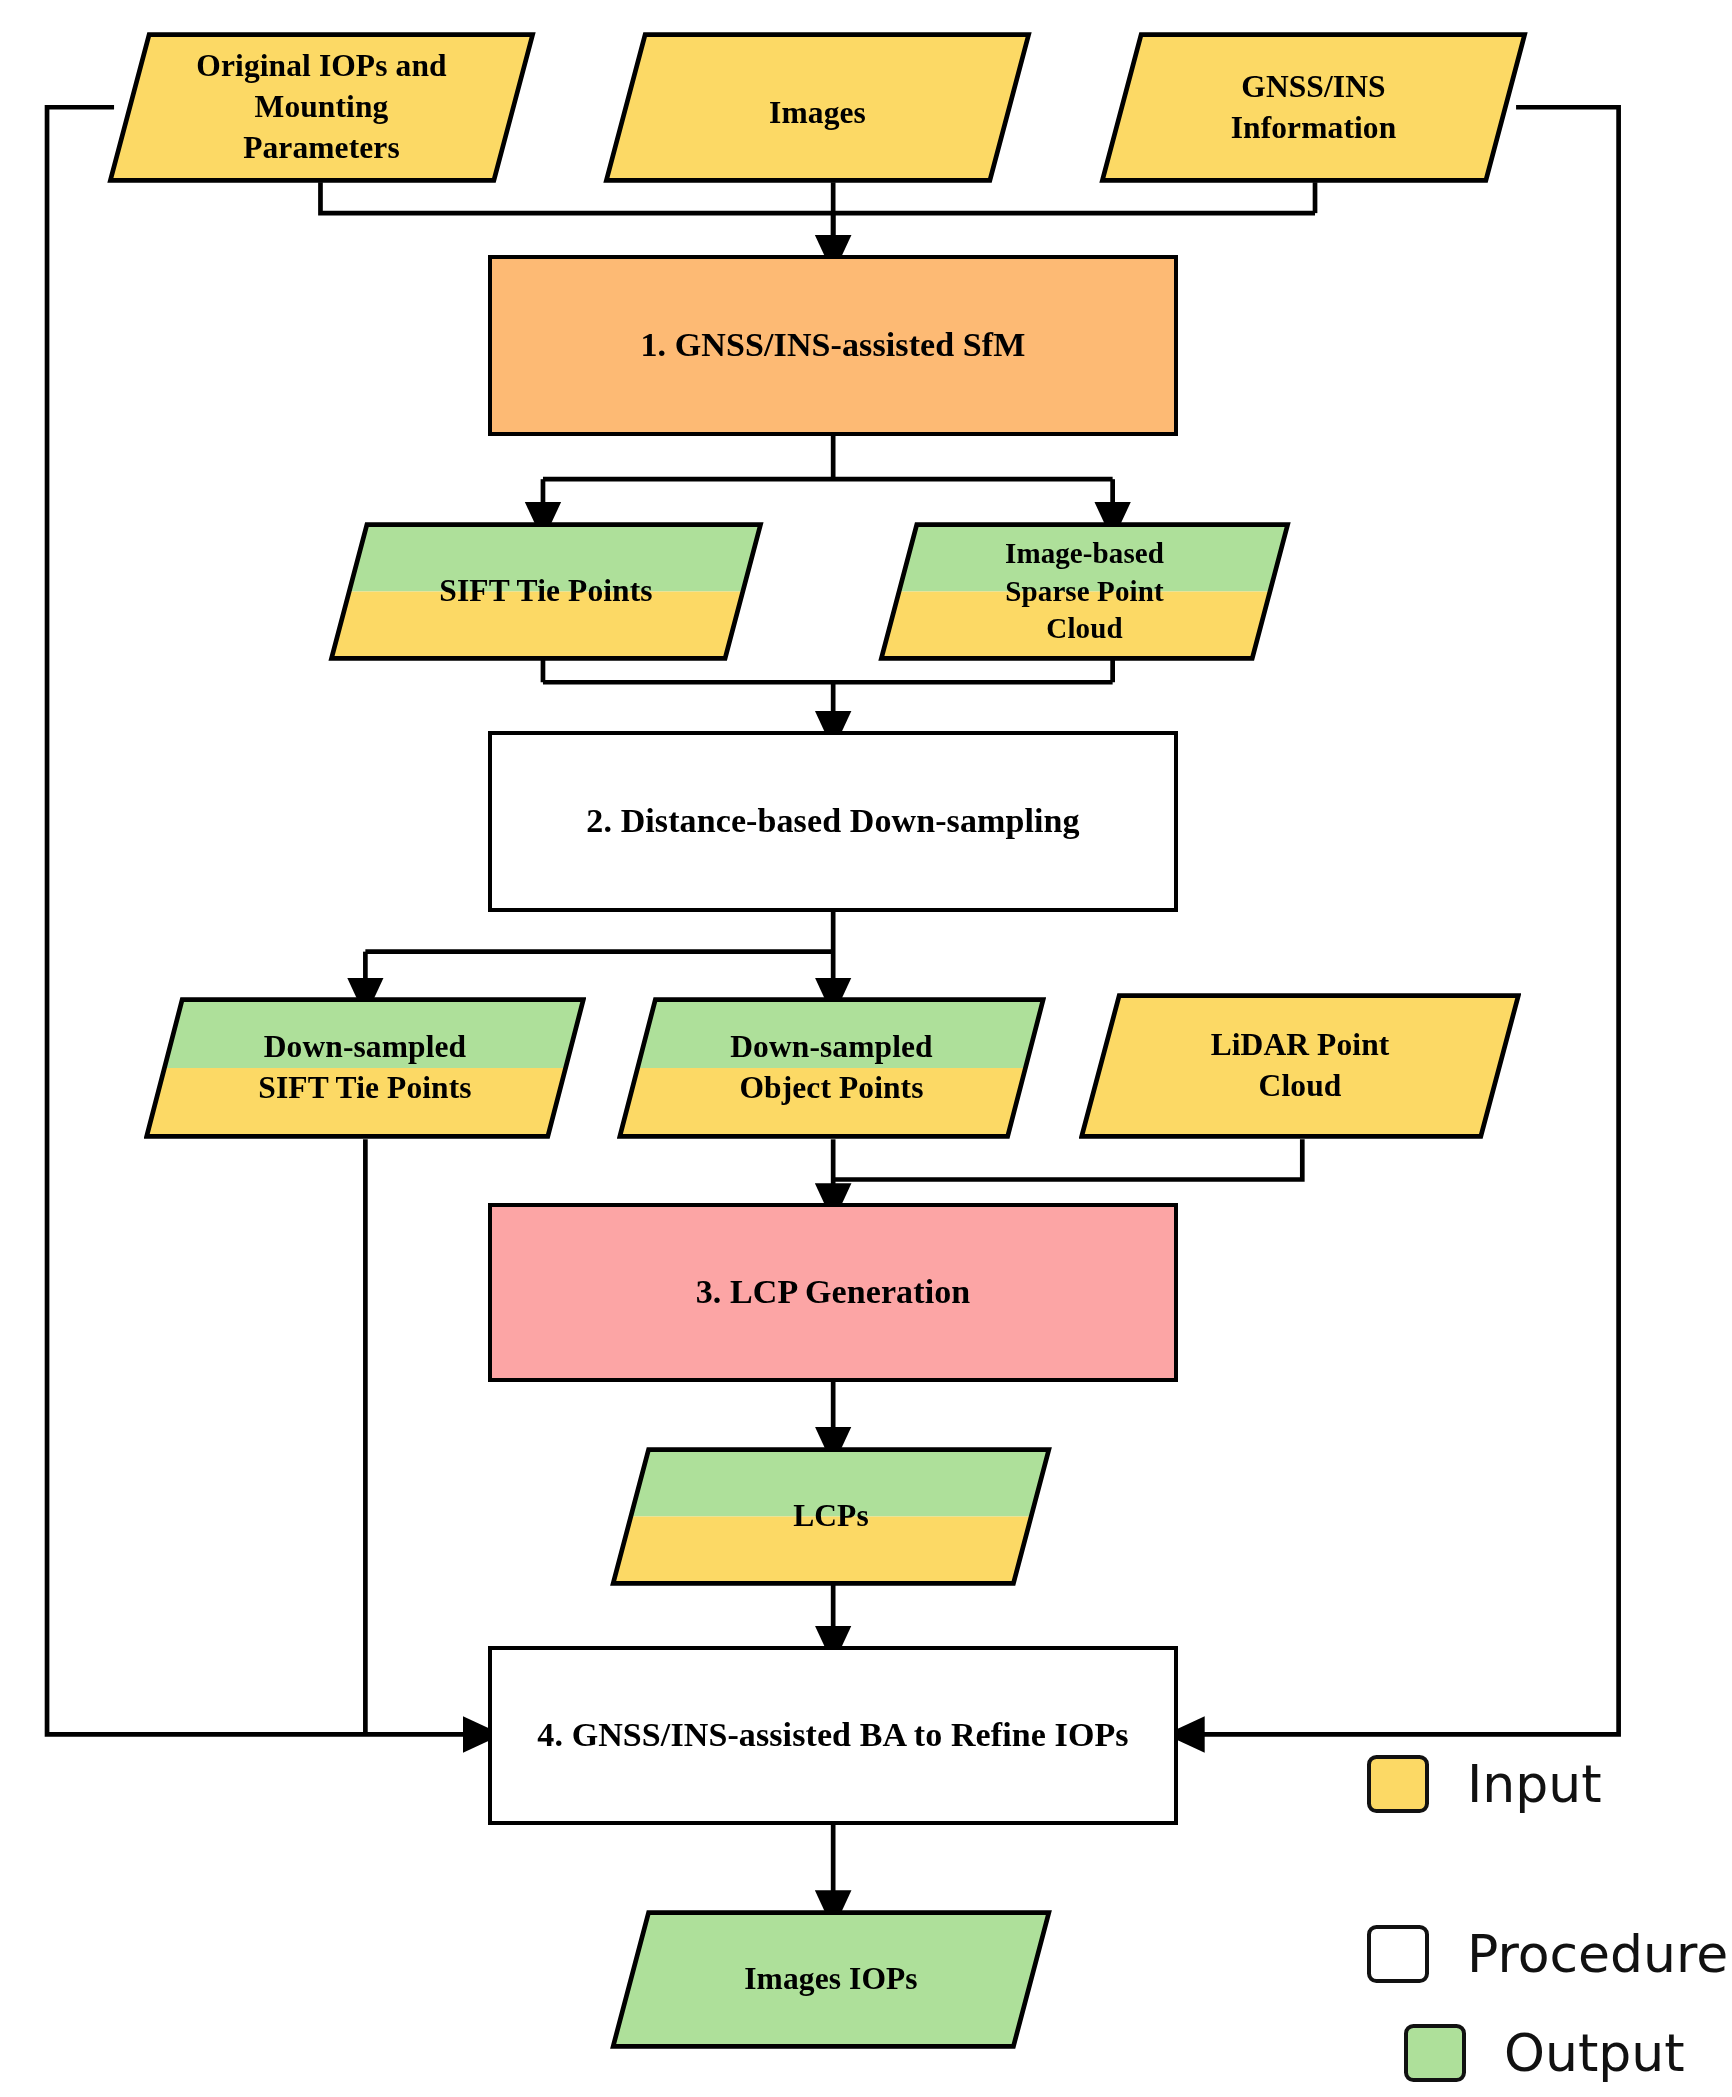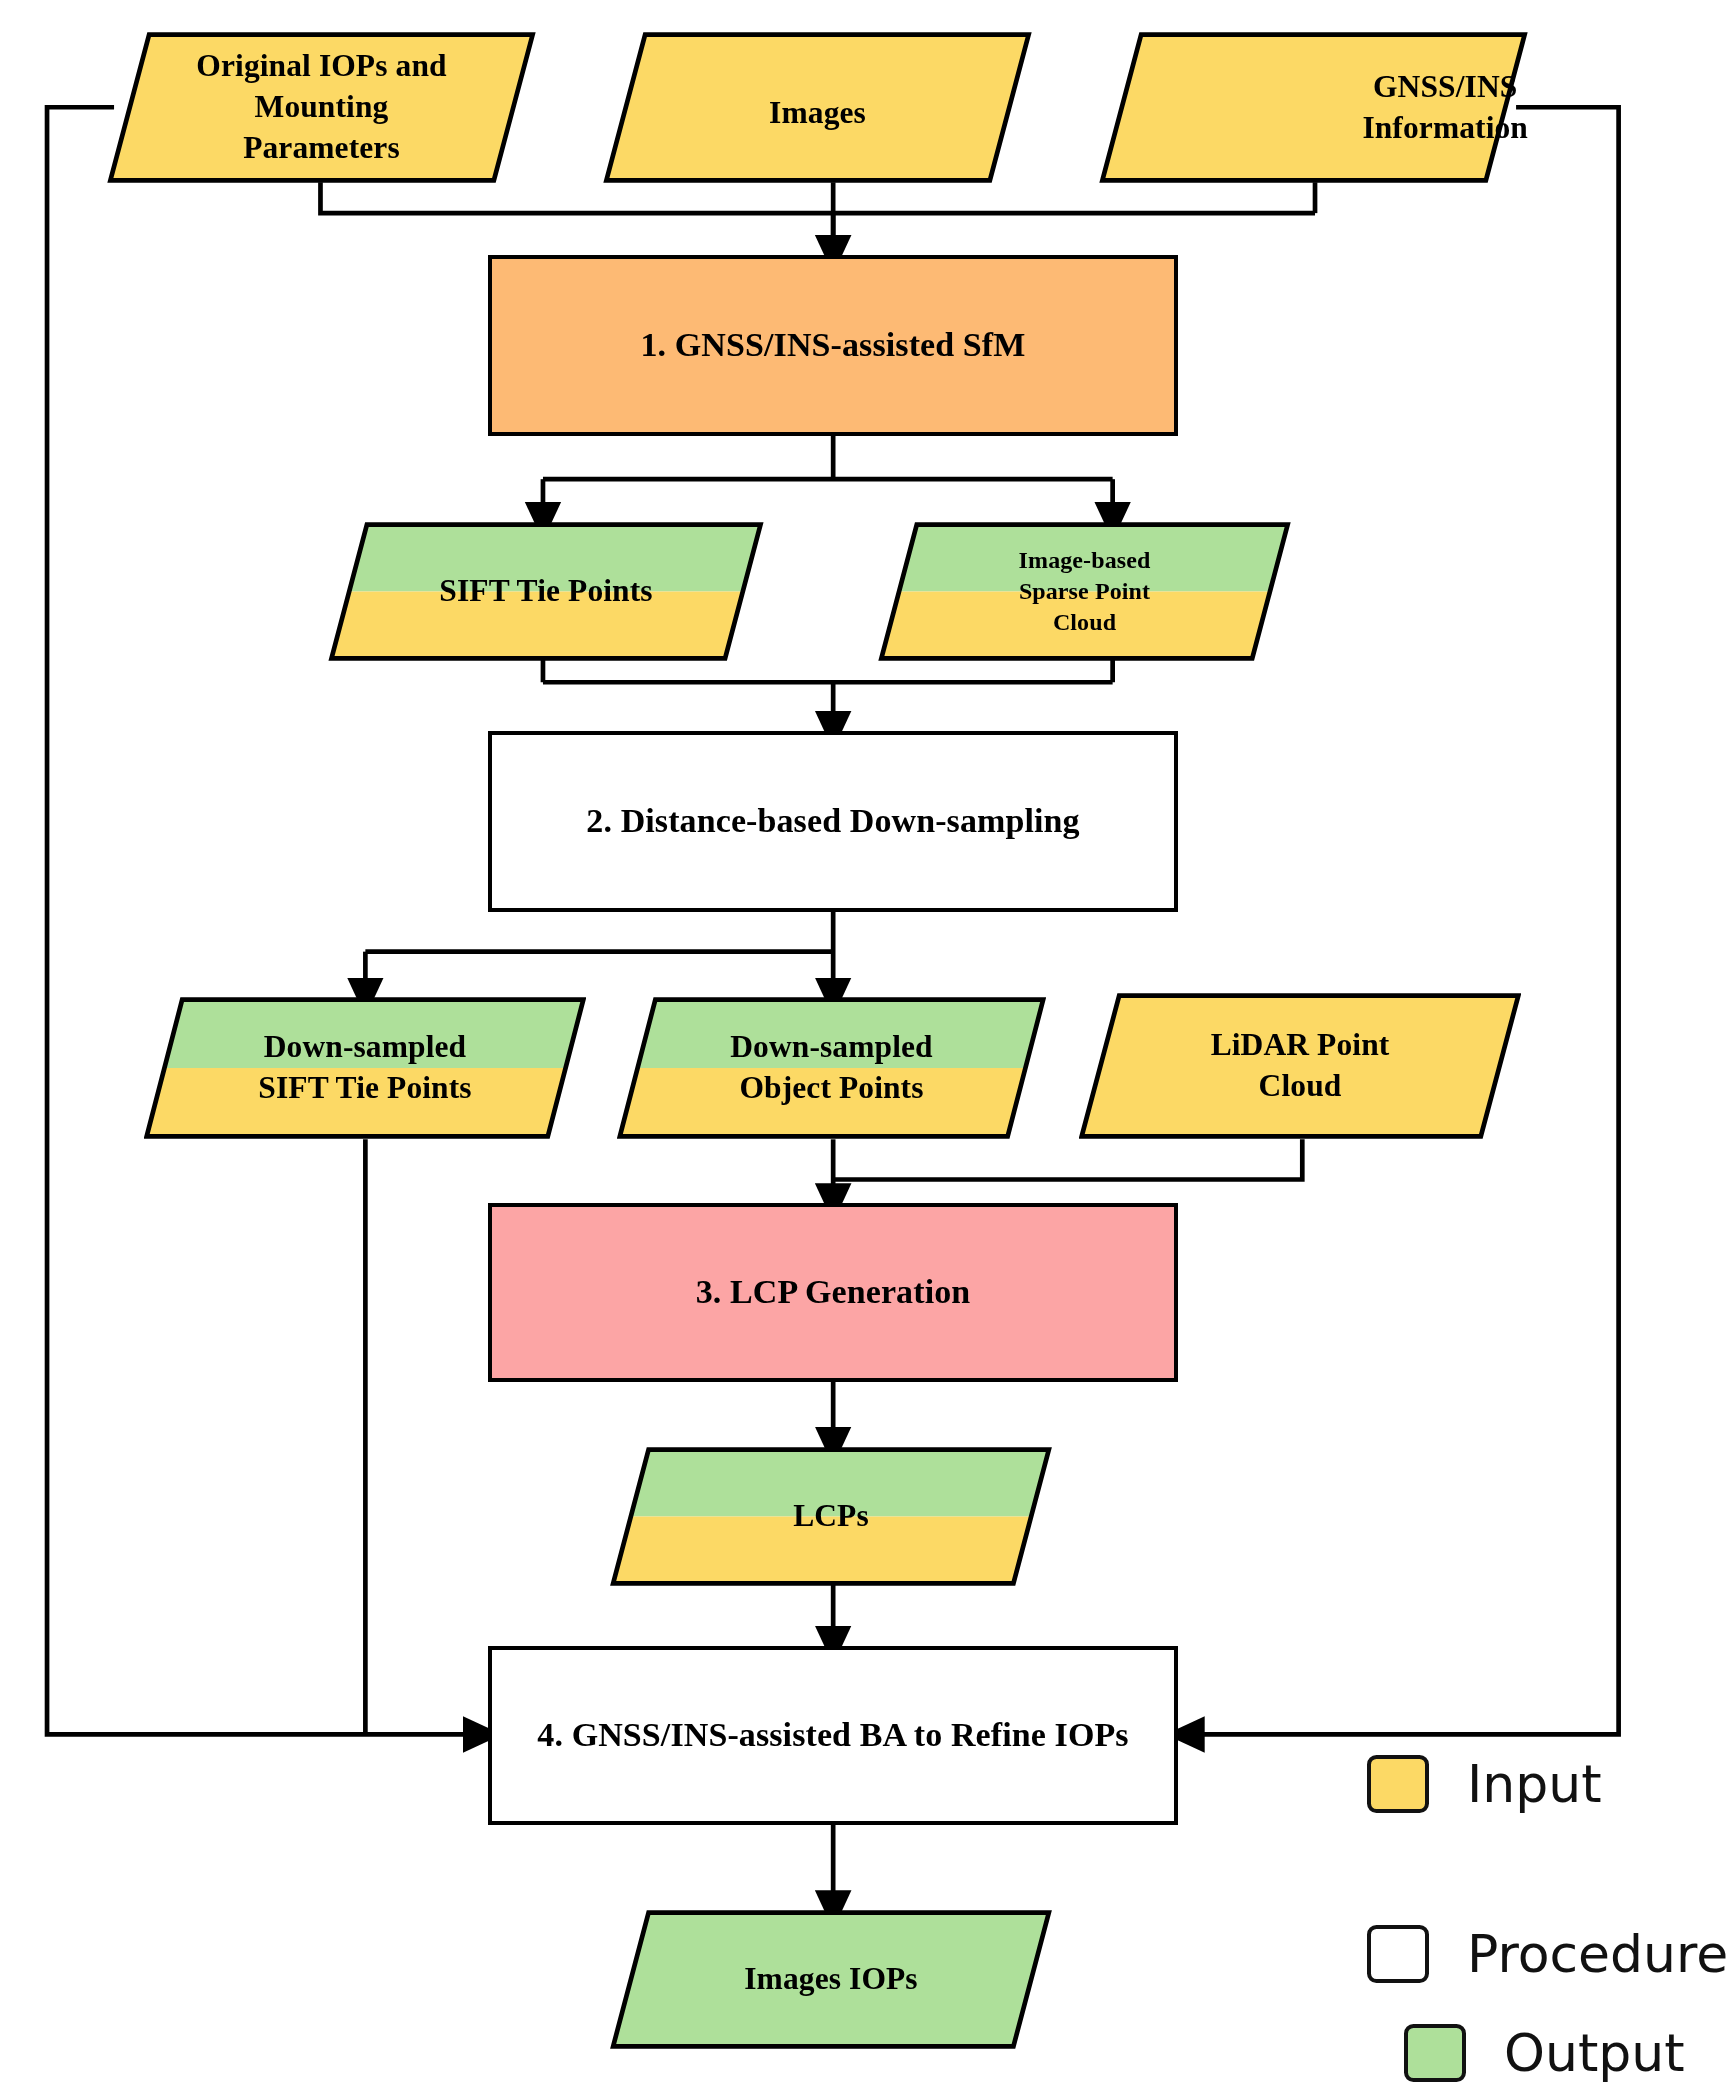--- a/index.html
+++ b/index.html
@@ -72,21 +72,21 @@
 Parameters</span>
   </div>
 
   <div class="node" style="left:603px;top:32px;width:429px;height:162px;">
     <svg width="429" height="151" style="position:absolute;left:0;top:0;" viewBox="0 0 640 226">
       <polygon points="62,4 636,4 578,222 4,222" fill="#FCD965" stroke="#000" stroke-width="7"></polygon>
     </svg>
     <span class="lbl" style="font-size:31.5px;">Images</span>
   </div>
 
-  <div class="node" style="left:1099px;top:32px;width:429px;height:151px;justify-content:flex-end;">
+  <div class="node" style="left:1099px;top:32px;width:429px;height:151px;">
     <svg width="429" height="151" style="position:absolute;left:0;top:0;" viewBox="0 0 640 226">
       <polygon points="62,4 636,4 578,222 4,222" fill="#FCD965" stroke="#000" stroke-width="7"></polygon>
     </svg>
     <span class="lbl" style="font-size:31.5px;">GNSS/INS
 Information</span>
   </div>
 
   <div class="node" style="left:488px;top:255px;width:690px;height:181px;background:#fdba74;border:4.7px solid #000;">
     <span class="lbl" style="font-size:34px;">1. GNSS/INS-assisted SfM</span>
   </div>
@@ -113,21 +113,21 @@
           <clipPath id="cp-sparse">
             <polygon points="57,4 612,4 559,204 4,204"></polygon>
           </clipPath>
         </defs>
       <g clip-path="url(#cp-sparse)">
         <rect x="0" y="0" width="616" height="104" fill="#AEE09A"></rect>
         <rect x="0" y="104" width="616" height="104" fill="#FCD965"></rect>
       </g>
       <polygon points="57,4 612,4 559,204 4,204" fill="none" stroke="#000" stroke-width="7"></polygon>
     </svg>
-    <span class="lbl" style="font-size:24px;">Image-based
+    <span class="lbl" style="font-size:29px;">Image-based
 Sparse Point
 Cloud</span>
   </div>
 
   <div class="node" style="left:488px;top:731px;width:690px;height:181px;background:#fff;border:4.7px solid #000;">
     <span class="lbl" style="font-size:34px;">2. Distance-based Down-sampling</span>
   </div>
 
   <div class="node" style="left:144px;top:997px;width:442px;height:142px;">
     <svg width="442" height="142" style="position:absolute;left:0;top:0;" viewBox="0 0 660 212">

